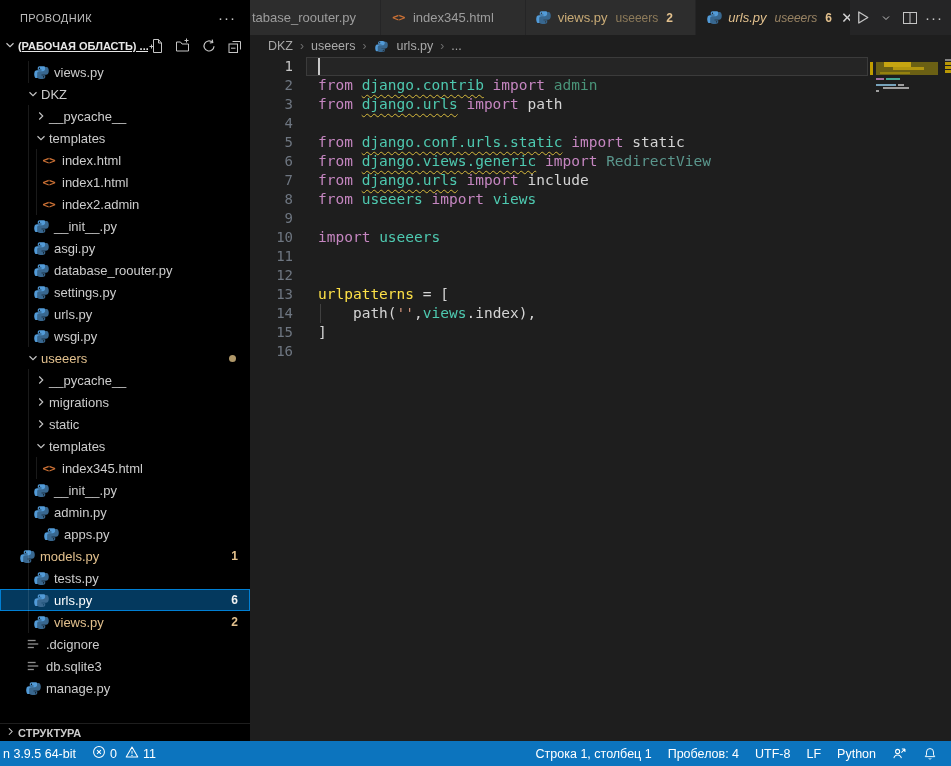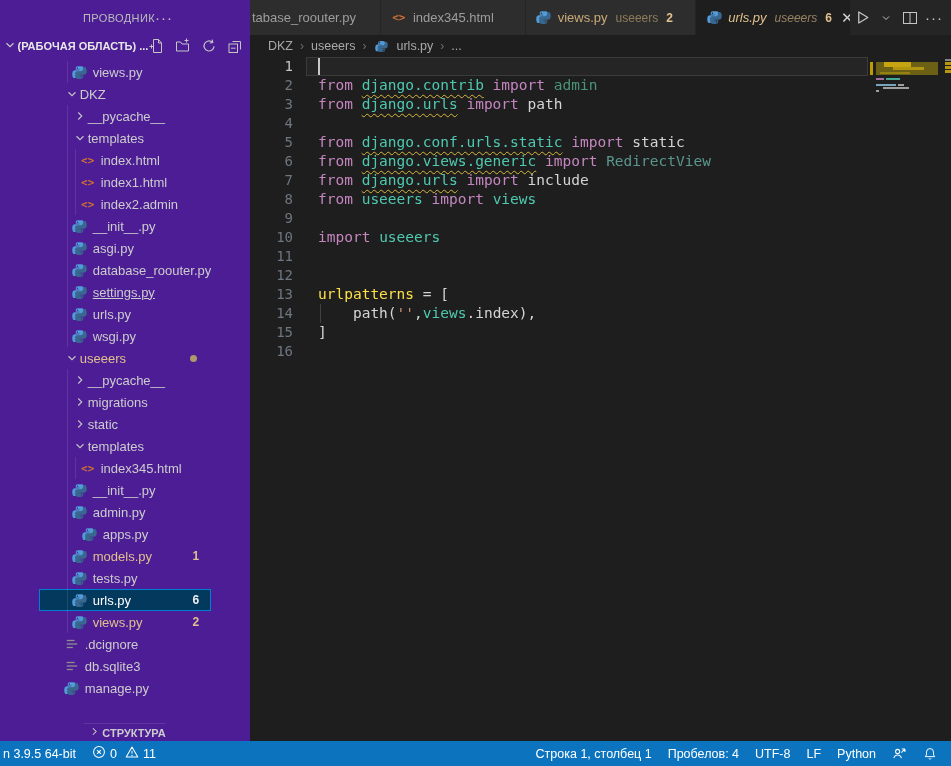--- a/index.html
+++ b/index.html
@@ -2,28 +2,28 @@
 <html><head>
 <meta charset="utf-8">
 <style>
   * { margin:0; padding:0; box-sizing:border-box; }
   html,body { width:951px; height:766px; overflow:hidden; background:#1e1e1e;
               font-family:"Liberation Sans", sans-serif; }
   .app { width:951px; height:766px; display:flex; flex-direction:column; background:#1e1e1e; }
   .main { flex:1; display:flex; min-height:0; }
 
   
-  .sidebar { width:250px; flex:none; background:#4c1d95; color:#cccccc; display:flex; flex-direction:column;align-items:center; }
+  .sidebar { width:250px; flex:none; background:#000000; color:#cccccc; display:flex; flex-direction:column; }
   .sb-header { height:35px; flex:none; display:flex; align-items:center; justify-content:space-between;
                padding:0 14px 0 20px; font-size:11px; color:#bcbcbc; letter-spacing:.4px; }
   .sb-more { color:#c5c5c5; font-size:15px; cursor:pointer; letter-spacing:1px; }
   .ws-header { height:22px; flex:none; display:flex; align-items:center; font-size:11px; font-weight:bold;
                color:#e7e7e7; padding:0 6px 0 3px; }
   .ws-header .twisty { width:15px; text-align:center; }
-  .ws-title { white-space:nowrap; overflow:hidden; }
+  .ws-title { white-space:nowrap; overflow:hidden;text-decoration:underline; }
   .ws-actions { margin-left:auto; display:flex; gap:8px; align-items:center; }
   .ws-actions .abtn { width:18px; height:18px; display:flex; align-items:center; justify-content:center; cursor:pointer; }
 
   .tree { flex:1; padding-top:4px; overflow:hidden; font-size:13px; position:relative; }
   .row { height:22px; display:flex; align-items:center; position:relative; color:#cccccc; cursor:pointer; white-space:nowrap; }
   .row.mod { color:#E2C08D; }
   .row.sel { background:#04395E; color:#ffffff; outline:1px solid #007FD4; outline-offset:-1px; }
   .guide { position:absolute; top:0; bottom:0; border-left:1px solid rgba(255,255,255,.10); }
   .twist { width:16px; flex:none; display:flex; align-items:center; justify-content:center; }
   .twist svg { transition:none; }
@@ -227,21 +227,21 @@
           <div class="row" style="padding-left: 33px;">
             <span class="guide" style="left:28px"></span>
             <span class="ficon">
               <svg width="15" height="15" viewBox="0 0 24 24">
                 <path fill="#529bd8" d="M11.9 1.8c-1 0-2 .1-2.9.3C6.4 2.5 6 3.5 6 5.3v2.4h6v.8H4.6c-1.8 0-3.3 1.1-3.8 3.1-.6 2.3-.6 3.8 0 6.2.4 1.8 1.4 3.1 3.2 3.1h2.1v-2.9c0-2 1.8-3.8 3.8-3.8h6c1.7 0 3-1.4 3-3.1V5.3c0-1.7-1.4-2.9-3-3.2-1-.2-2.1-.3-3.1-.3zM8.7 3.9c.6 0 1.1.5 1.1 1.2 0 .6-.5 1.1-1.1 1.1-.6 0-1.1-.5-1.1-1.1 0-.6.5-1.2 1.1-1.2z"></path>
                 <path fill="#38678f" d="M12.1 22.2c1 0 2-.1 2.9-.3 2.6-.4 3-1.4 3-3.2v-2.4h-6v-.8h7.4c1.8 0 3.3-1.1 3.8-3.1.6-2.3.6-3.8 0-6.2-.4-1.8-1.4-3.1-3.2-3.1h-2.1V6c0 2-1.8 3.8-3.8 3.8h-6c-1.7 0-3 1.4-3 3.1v5.9c0 1.7 1.4 2.9 3 3.2 1 .2 2.1.3 3.1.3zm3.2-2.1c-.6 0-1.1-.5-1.1-1.2 0-.6.5-1.1 1.1-1.1.6 0 1.1.5 1.1 1.1 0 .6-.5 1.2-1.1 1.2z"></path>
               </svg>
             </span>
             <span class="lbl">database_roouter.py</span>
           </div>
-          <div class="row" style="padding-left: 33px; text-decoration: underline;">
+          <div class="row" style="padding-left: 33px;">
             <span class="guide" style="left:28px"></span>
             <span class="ficon">
               <svg width="15" height="15" viewBox="0 0 24 24">
                 <path fill="#529bd8" d="M11.9 1.8c-1 0-2 .1-2.9.3C6.4 2.5 6 3.5 6 5.3v2.4h6v.8H4.6c-1.8 0-3.3 1.1-3.8 3.1-.6 2.3-.6 3.8 0 6.2.4 1.8 1.4 3.1 3.2 3.1h2.1v-2.9c0-2 1.8-3.8 3.8-3.8h6c1.7 0 3-1.4 3-3.1V5.3c0-1.7-1.4-2.9-3-3.2-1-.2-2.1-.3-3.1-.3zM8.7 3.9c.6 0 1.1.5 1.1 1.2 0 .6-.5 1.1-1.1 1.1-.6 0-1.1-.5-1.1-1.1 0-.6.5-1.2 1.1-1.2z"></path>
                 <path fill="#38678f" d="M12.1 22.2c1 0 2-.1 2.9-.3 2.6-.4 3-1.4 3-3.2v-2.4h-6v-.8h7.4c1.8 0 3.3-1.1 3.8-3.1.6-2.3.6-3.8 0-6.2-.4-1.8-1.4-3.1-3.2-3.1h-2.1V6c0 2-1.8 3.8-3.8 3.8h-6c-1.7 0-3 1.4-3 3.1v5.9c0 1.7 1.4 2.9 3 3.2 1 .2 2.1.3 3.1.3zm3.2-2.1c-.6 0-1.1-.5-1.1-1.2 0-.6.5-1.1 1.1-1.1.6 0 1.1.5 1.1 1.1 0 .6-.5 1.2-1.1 1.2z"></path>
               </svg>
             </span>
             <span class="lbl">settings.py</span>
           </div>
           <div class="row" style="padding-left: 33px;">
@@ -340,21 +340,21 @@
           <div class="row" style="padding-left: 43px;">
             <span class="guide" style="left:28px"></span>
             <span class="ficon">
               <svg width="15" height="15" viewBox="0 0 24 24">
                 <path fill="#529bd8" d="M11.9 1.8c-1 0-2 .1-2.9.3C6.4 2.5 6 3.5 6 5.3v2.4h6v.8H4.6c-1.8 0-3.3 1.1-3.8 3.1-.6 2.3-.6 3.8 0 6.2.4 1.8 1.4 3.1 3.2 3.1h2.1v-2.9c0-2 1.8-3.8 3.8-3.8h6c1.7 0 3-1.4 3-3.1V5.3c0-1.7-1.4-2.9-3-3.2-1-.2-2.1-.3-3.1-.3zM8.7 3.9c.6 0 1.1.5 1.1 1.2 0 .6-.5 1.1-1.1 1.1-.6 0-1.1-.5-1.1-1.1 0-.6.5-1.2 1.1-1.2z"></path>
                 <path fill="#38678f" d="M12.1 22.2c1 0 2-.1 2.9-.3 2.6-.4 3-1.4 3-3.2v-2.4h-6v-.8h7.4c1.8 0 3.3-1.1 3.8-3.1.6-2.3.6-3.8 0-6.2-.4-1.8-1.4-3.1-3.2-3.1h-2.1V6c0 2-1.8 3.8-3.8 3.8h-6c-1.7 0-3 1.4-3 3.1v5.9c0 1.7 1.4 2.9 3 3.2 1 .2 2.1.3 3.1.3zm3.2-2.1c-.6 0-1.1-.5-1.1-1.2 0-.6.5-1.1 1.1-1.1.6 0 1.1.5 1.1 1.1 0 .6-.5 1.2-1.1 1.2z"></path>
               </svg>
             </span>
             <span class="lbl">apps.py</span>
           </div>
-          <div class="row mod" style="padding-left: 33px;">
+          <div class="row mod" style="padding-left: 19px;">
             <span class="guide" style="left:28px"></span>
             <span class="ficon">
               <svg width="15" height="15" viewBox="0 0 24 24">
                 <path fill="#529bd8" d="M11.9 1.8c-1 0-2 .1-2.9.3C6.4 2.5 6 3.5 6 5.3v2.4h6v.8H4.6c-1.8 0-3.3 1.1-3.8 3.1-.6 2.3-.6 3.8 0 6.2.4 1.8 1.4 3.1 3.2 3.1h2.1v-2.9c0-2 1.8-3.8 3.8-3.8h6c1.7 0 3-1.4 3-3.1V5.3c0-1.7-1.4-2.9-3-3.2-1-.2-2.1-.3-3.1-.3zM8.7 3.9c.6 0 1.1.5 1.1 1.2 0 .6-.5 1.1-1.1 1.1-.6 0-1.1-.5-1.1-1.1 0-.6.5-1.2 1.1-1.2z"></path>
                 <path fill="#38678f" d="M12.1 22.2c1 0 2-.1 2.9-.3 2.6-.4 3-1.4 3-3.2v-2.4h-6v-.8h7.4c1.8 0 3.3-1.1 3.8-3.1.6-2.3.6-3.8 0-6.2-.4-1.8-1.4-3.1-3.2-3.1h-2.1V6c0 2-1.8 3.8-3.8 3.8h-6c-1.7 0-3 1.4-3 3.1v5.9c0 1.7 1.4 2.9 3 3.2 1 .2 2.1.3 3.1.3zm3.2-2.1c-.6 0-1.1-.5-1.1-1.2 0-.6.5-1.1 1.1-1.1.6 0 1.1.5 1.1 1.1 0 .6-.5 1.2-1.1 1.2z"></path>
               </svg>
             </span>
             <span class="lbl">models.py</span>
             <span class="badge">1</span>
           </div>

